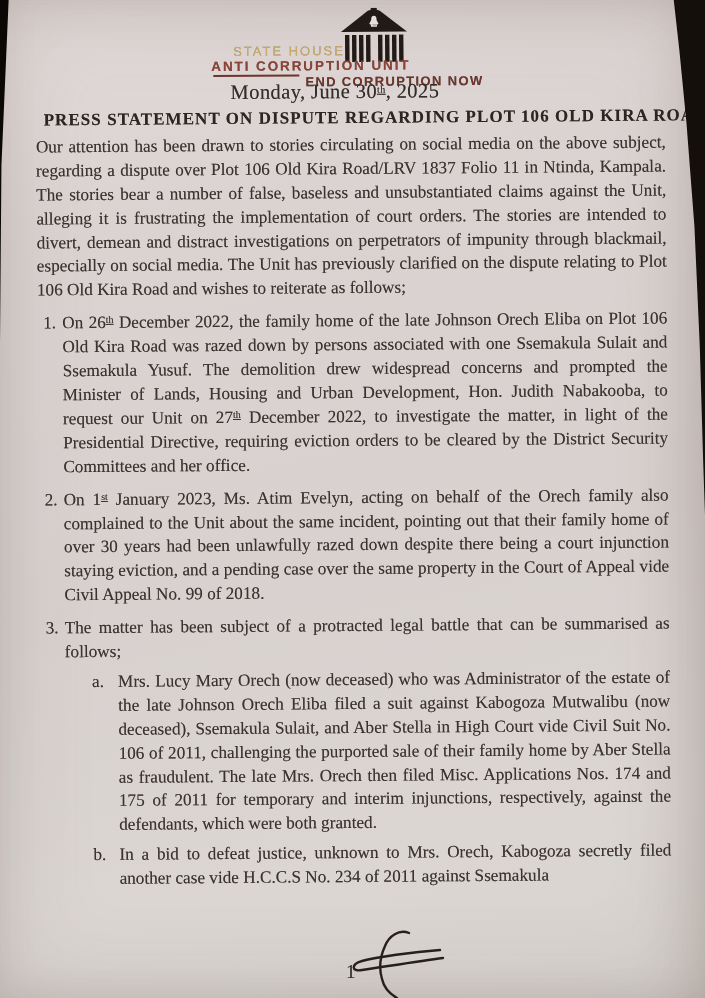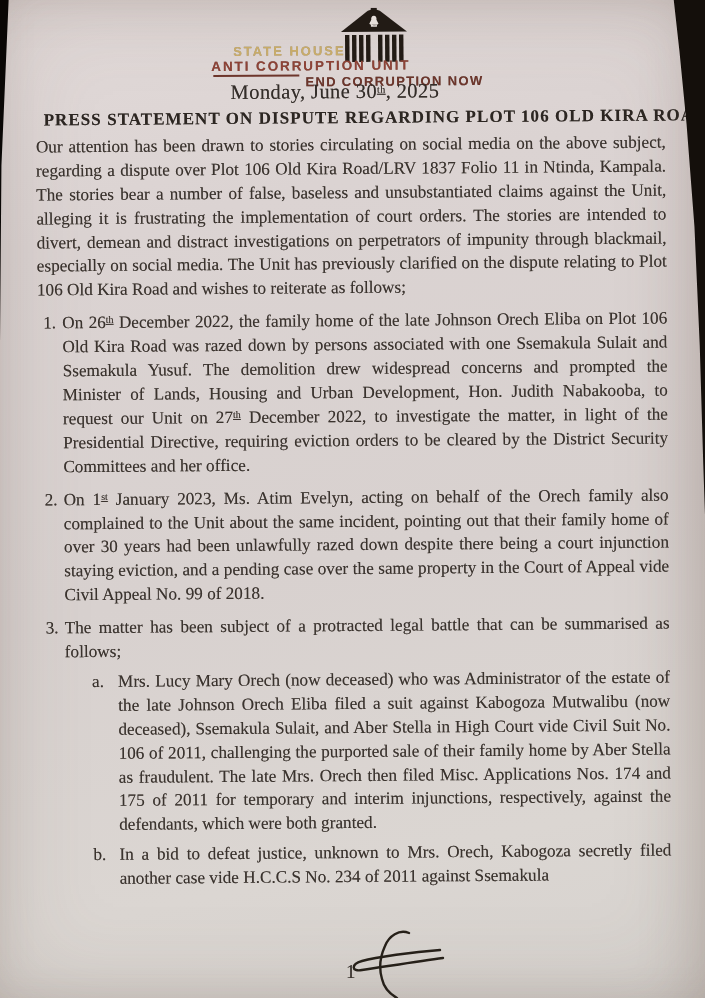--- a/index.html
+++ b/index.html
@@ -38,21 +38,21 @@
 
   
   .letterhead { position: relative; height: 106px; }
 
   .crest-svg { position: absolute; left: 343px; top: 8px; width: 68px; height: 56px; }
 
   .lh-statehouse {
     position: absolute; left: 236px; top: 39px; width: 107px;
     text-align: right;
     font-family: "Liberation Sans", "DejaVu Sans", sans-serif;
-    font-weight: bold; font-size: 13px; letter-spacing: 2px;
+    font-weight: normal; font-size: 13px; letter-spacing: 2px;
     color: #c6a452; opacity: 0.82;
     white-space: nowrap;
   }
   .lh-acu {
     position: absolute; left: 214px; top: 54px;
     font-family: "Liberation Sans", "DejaVu Sans", sans-serif;
     font-weight: bold; font-size: 13.5px; letter-spacing: 1.9px;
     color: #8e4236;
     white-space: nowrap;
   }

